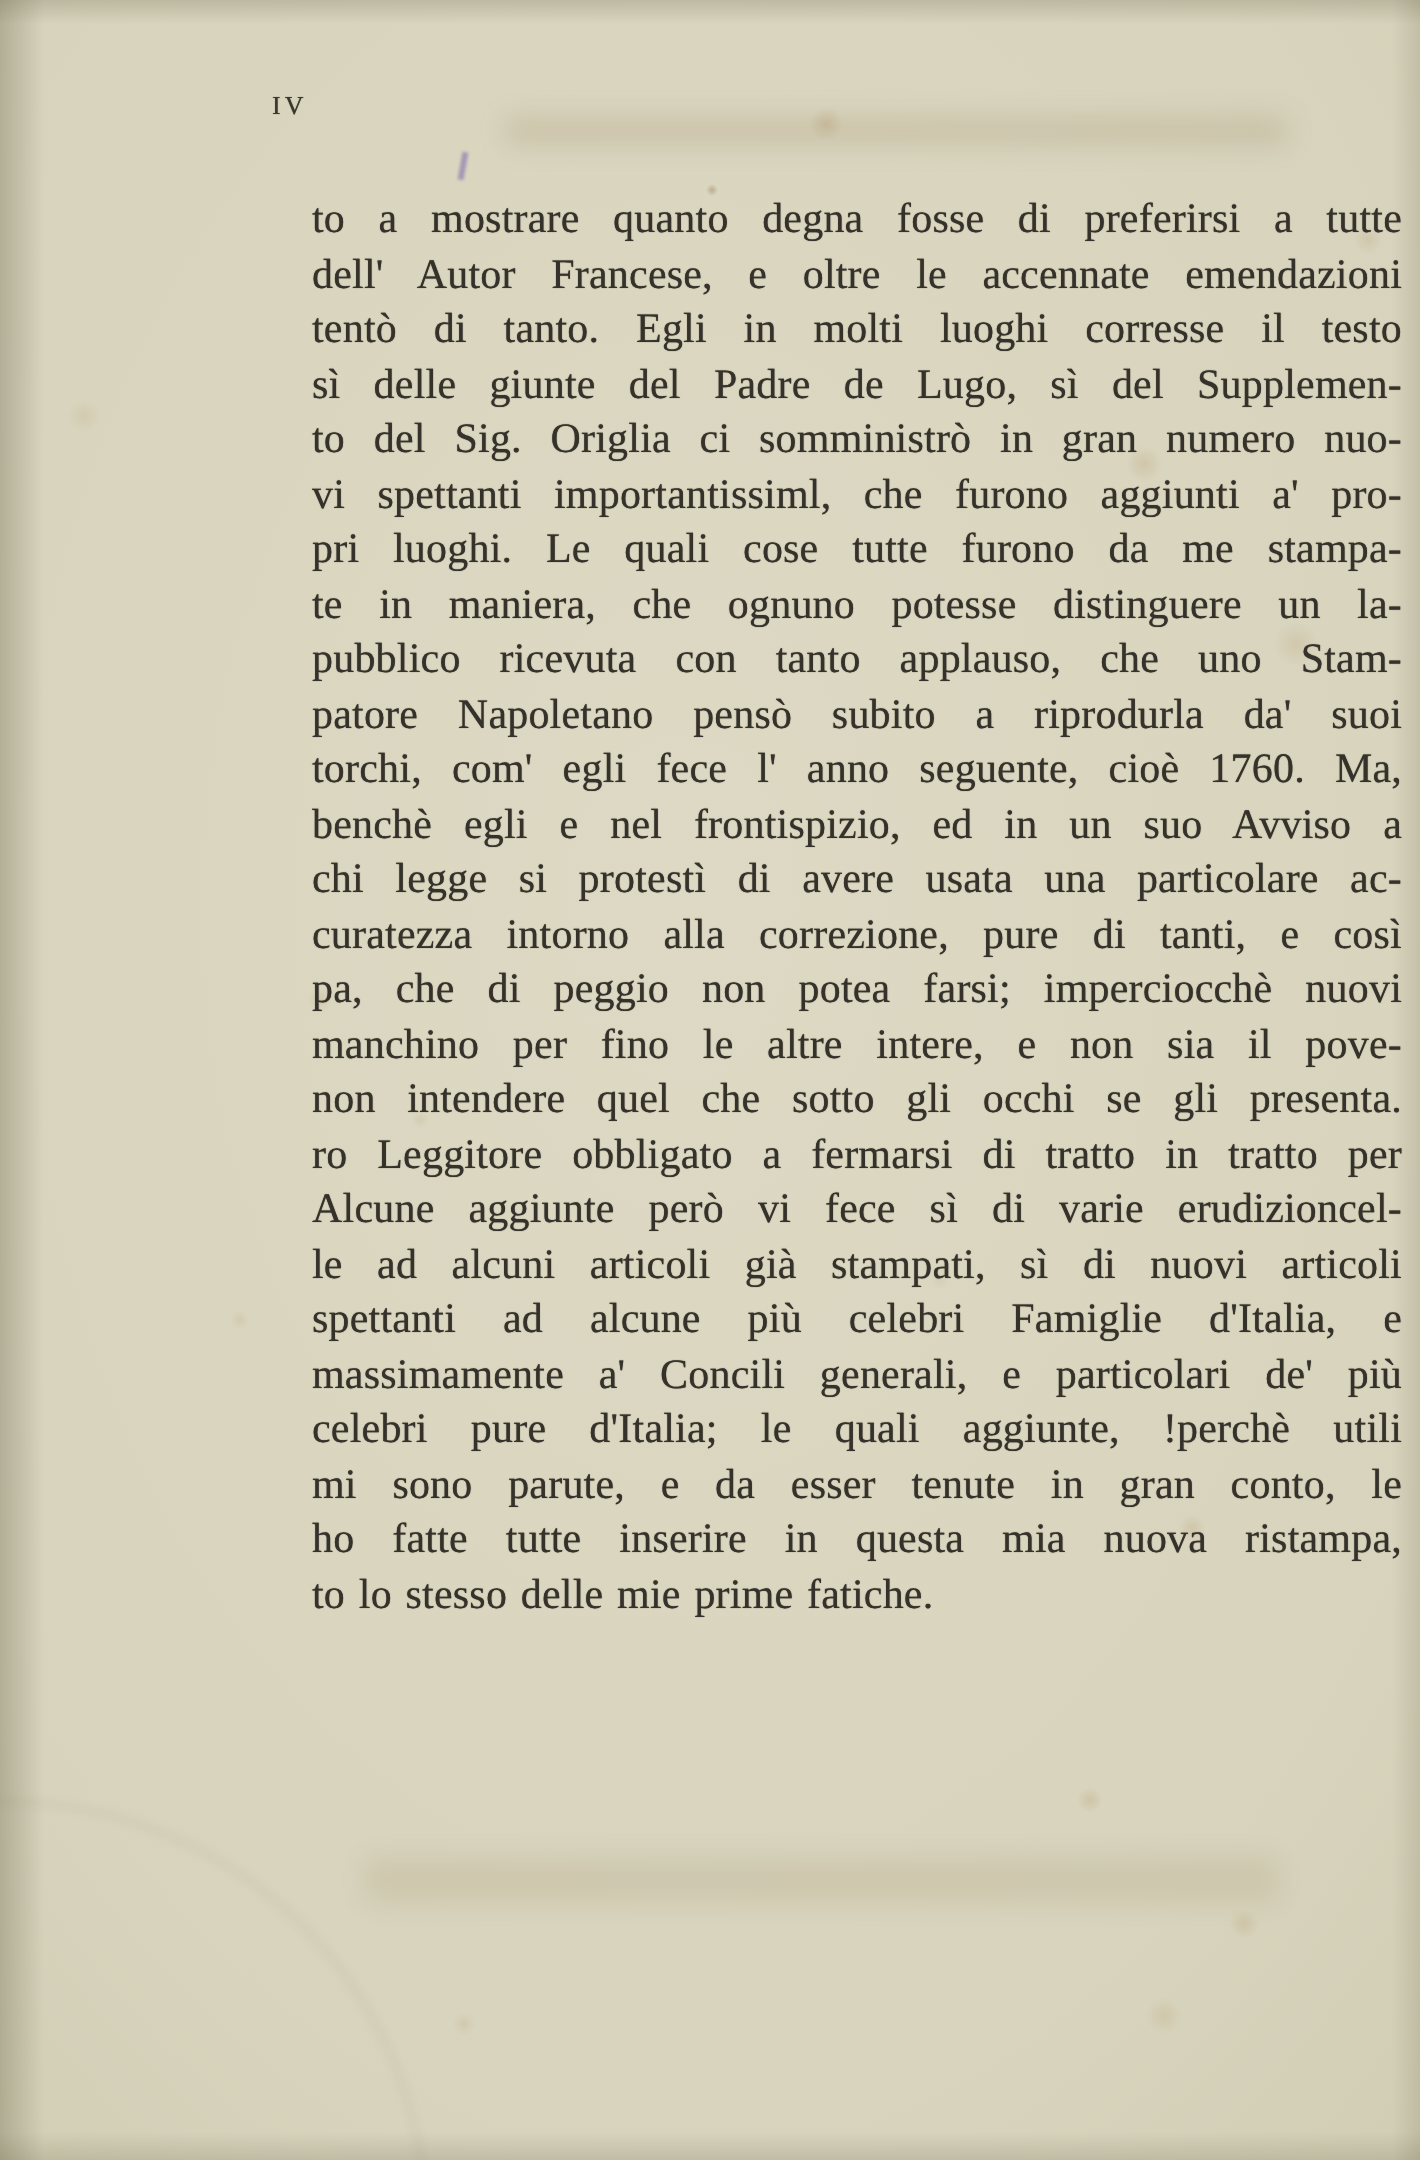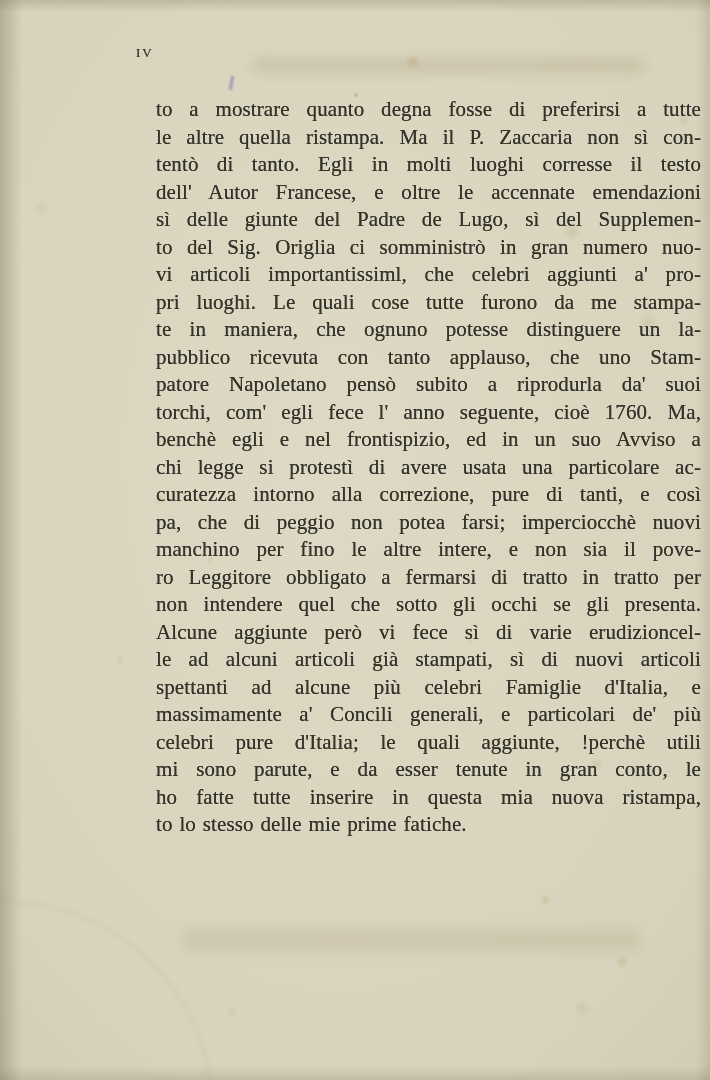--- a/index.html
+++ b/index.html
@@ -103,38 +103,37 @@
 <body>
 
 <div class="scan">
   <div class="ghost ghost-top"></div>
   <div class="ghost ghost-bottom"></div>
   <div class="crease"></div>
   <div class="ink-mark"></div>
   <div class="page-number">iv</div>
   <div class="text-block">
       <div class="text-line">to a mostrare quanto degna fosse di preferirsi a tutte</div>
-      <div class="text-line">le altre quella ristampa. Ma il P. Zaccaria non sì con-</div>
+      <div class="text-line">dell' Autor Francese, e oltre le accennate emendazioni</div>
       <div class="text-line">tentò di tanto. Egli in molti luoghi corresse il testo</div>
-      <div class="text-line">dell' Autor Francese, e oltre le accennate emendazioni</div>
       <div class="text-line">sì delle giunte del Padre de Lugo, sì del Supplemen-</div>
       <div class="text-line">to del Sig. Origlia ci somministrò in gran numero nuo-</div>
-      <div class="text-line">vi articoli importantissiml, che celebri aggiunti a' pro-</div>
+      <div class="text-line">vi spettanti importantissiml, che furono aggiunti a' pro-</div>
       <div class="text-line">pri luoghi. Le quali cose tutte furono da me stampa-</div>
       <div class="text-line">te in maniera, che ognuno potesse distinguere un la-</div>
       <div class="text-line">pubblico ricevuta con tanto applauso, che uno Stam-</div>
       <div class="text-line">patore Napoletano pensò subito a riprodurla da' suoi</div>
       <div class="text-line">torchi, com' egli fece l' anno seguente, cioè 1760. Ma,</div>
       <div class="text-line">benchè egli e nel frontispizio, ed in un suo Avviso a</div>
       <div class="text-line">chi legge si protestì di avere usata una particolare ac-</div>
       <div class="text-line">curatezza intorno alla correzione, pure di tanti, e così</div>
       <div class="text-line">pa, che di peggio non potea farsi; imperciocchè nuovi</div>
       <div class="text-line">manchino per fino le altre intere, e non sia il pove-</div>
+      <div class="text-line">non intendere quel che sotto gli occhi se gli presenta.</div>
       <div class="text-line">ro Leggitore obbligato a fermarsi di tratto in tratto per</div>
-      <div class="text-line">non intendere quel che sotto gli occhi se gli presenta.</div>
       <div class="text-line">Alcune aggiunte però vi fece sì di varie erudizioncel-</div>
       <div class="text-line">le ad alcuni articoli già stampati, sì di nuovi articoli</div>
       <div class="text-line">spettanti ad alcune più celebri Famiglie d'Italia, e</div>
       <div class="text-line">massimamente a' Concili generali, e particolari de' più</div>
       <div class="text-line">celebri pure d'Italia; le quali aggiunte, !perchè utili</div>
       <div class="text-line">mi sono parute, e da esser tenute in gran conto, le</div>
       <div class="text-line">ho fatte tutte inserire in questa mia nuova ristampa,</div>
       <div class="text-line last">to lo stesso delle mie prime fatiche.</div>
     </div>
 </div>

